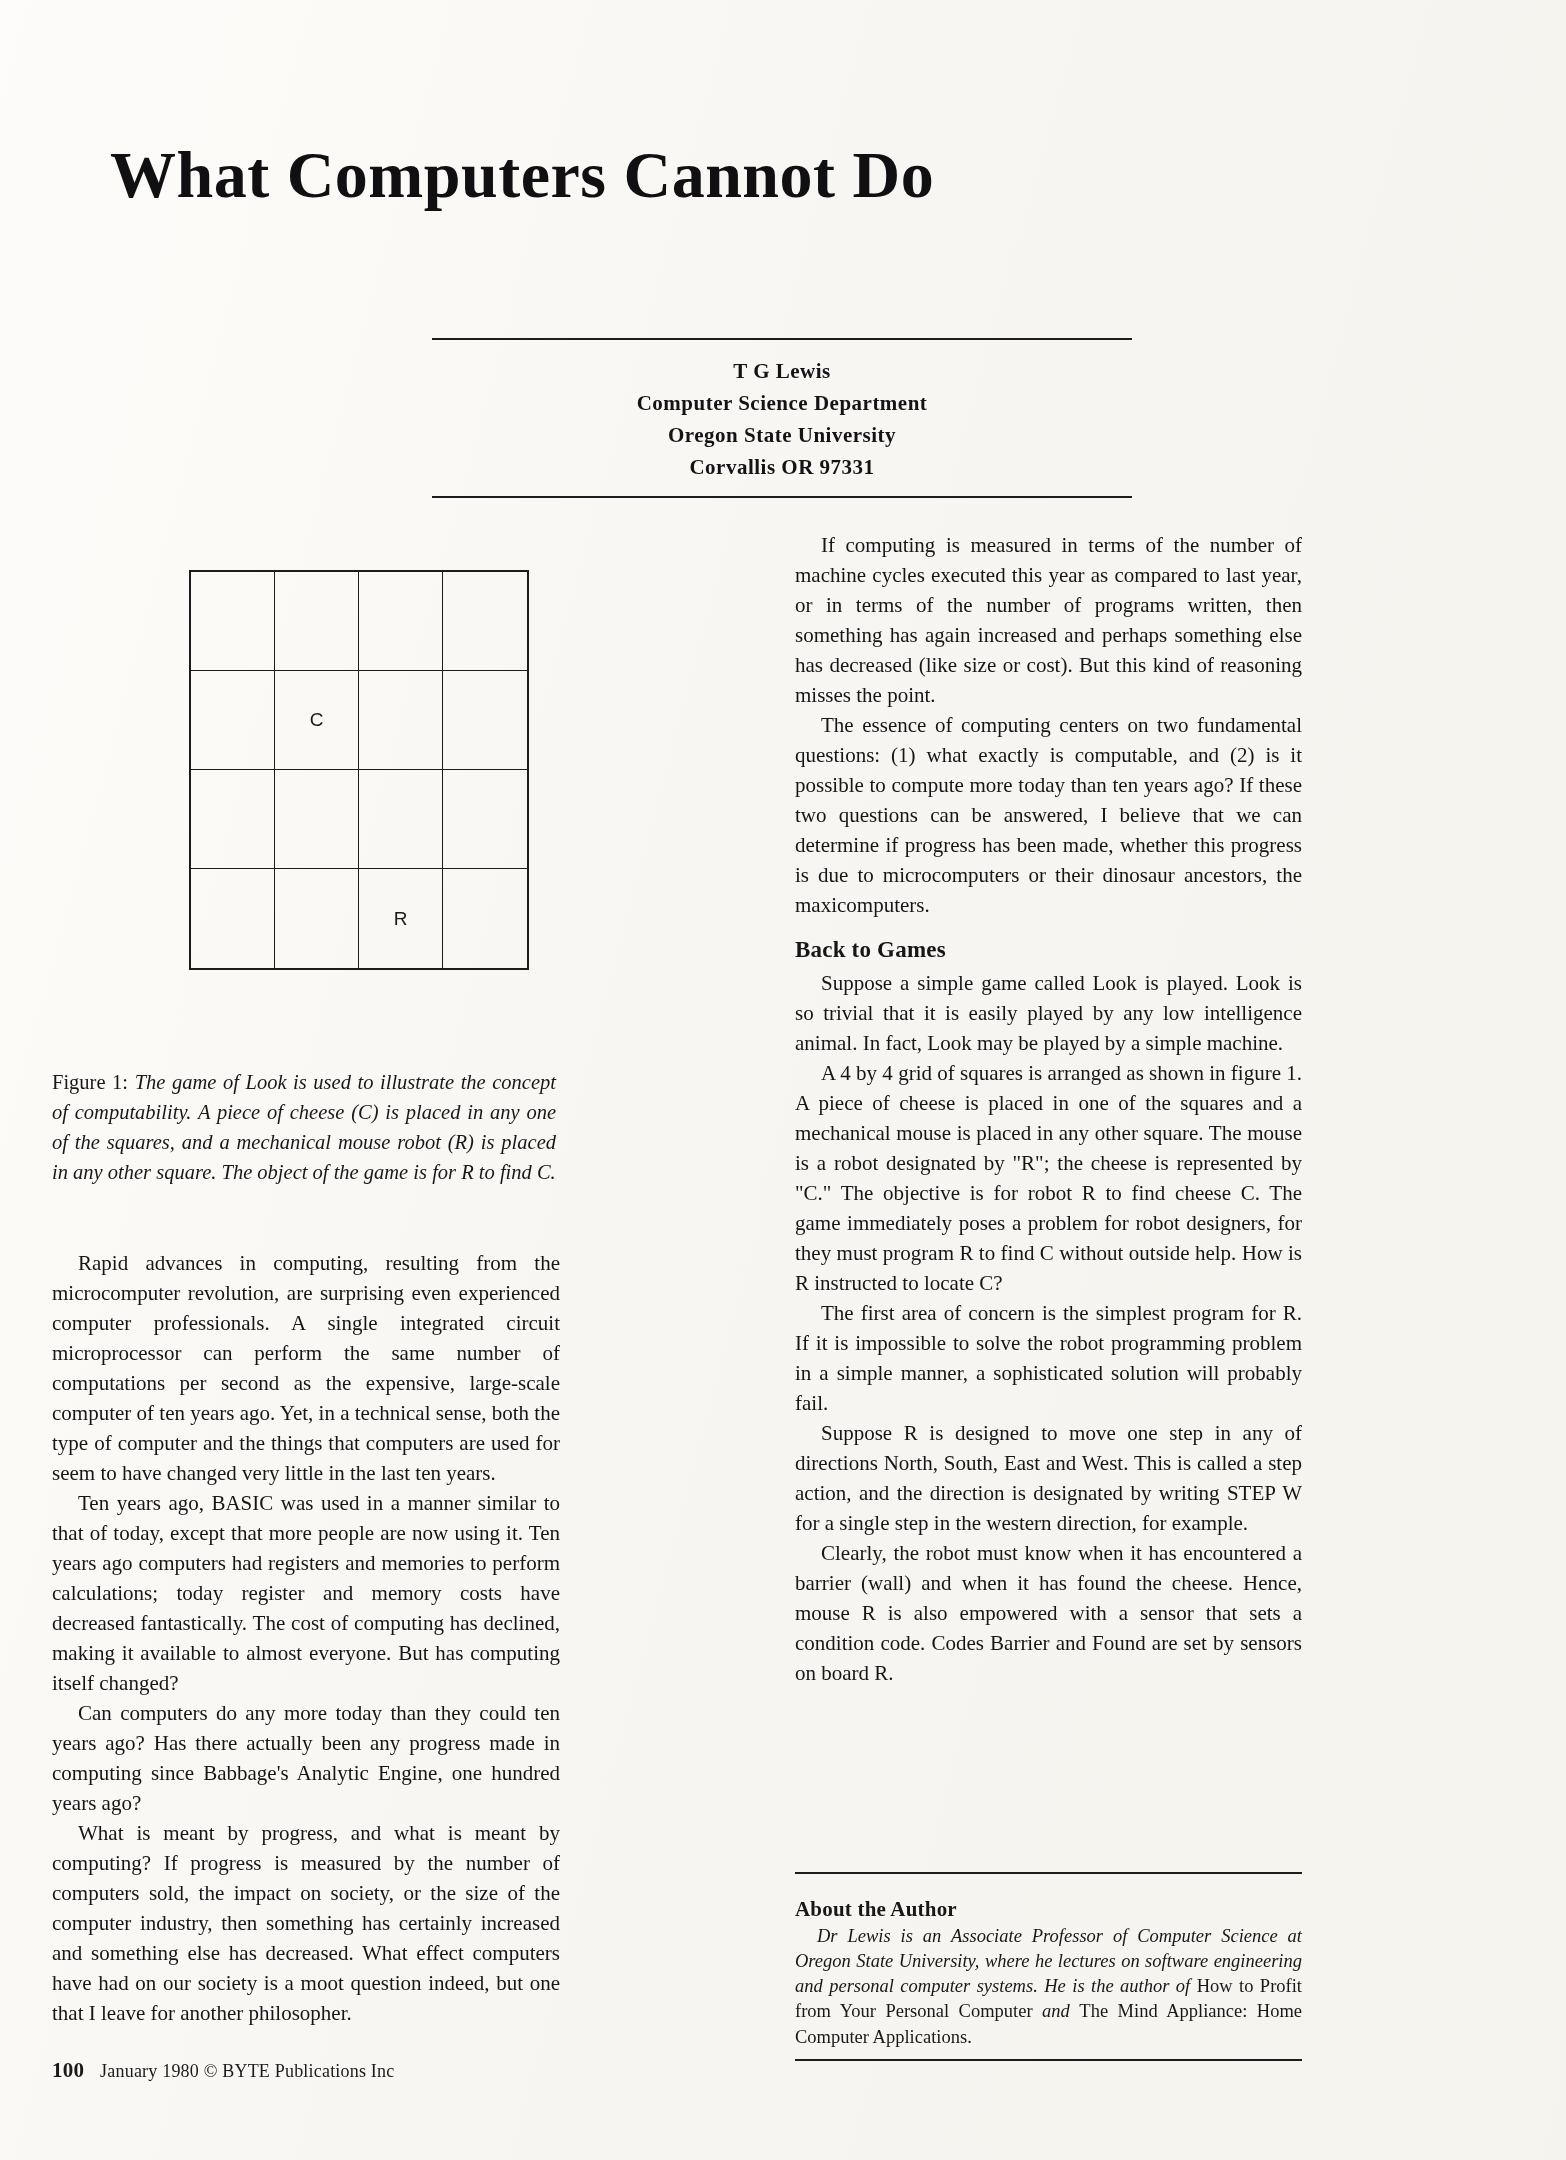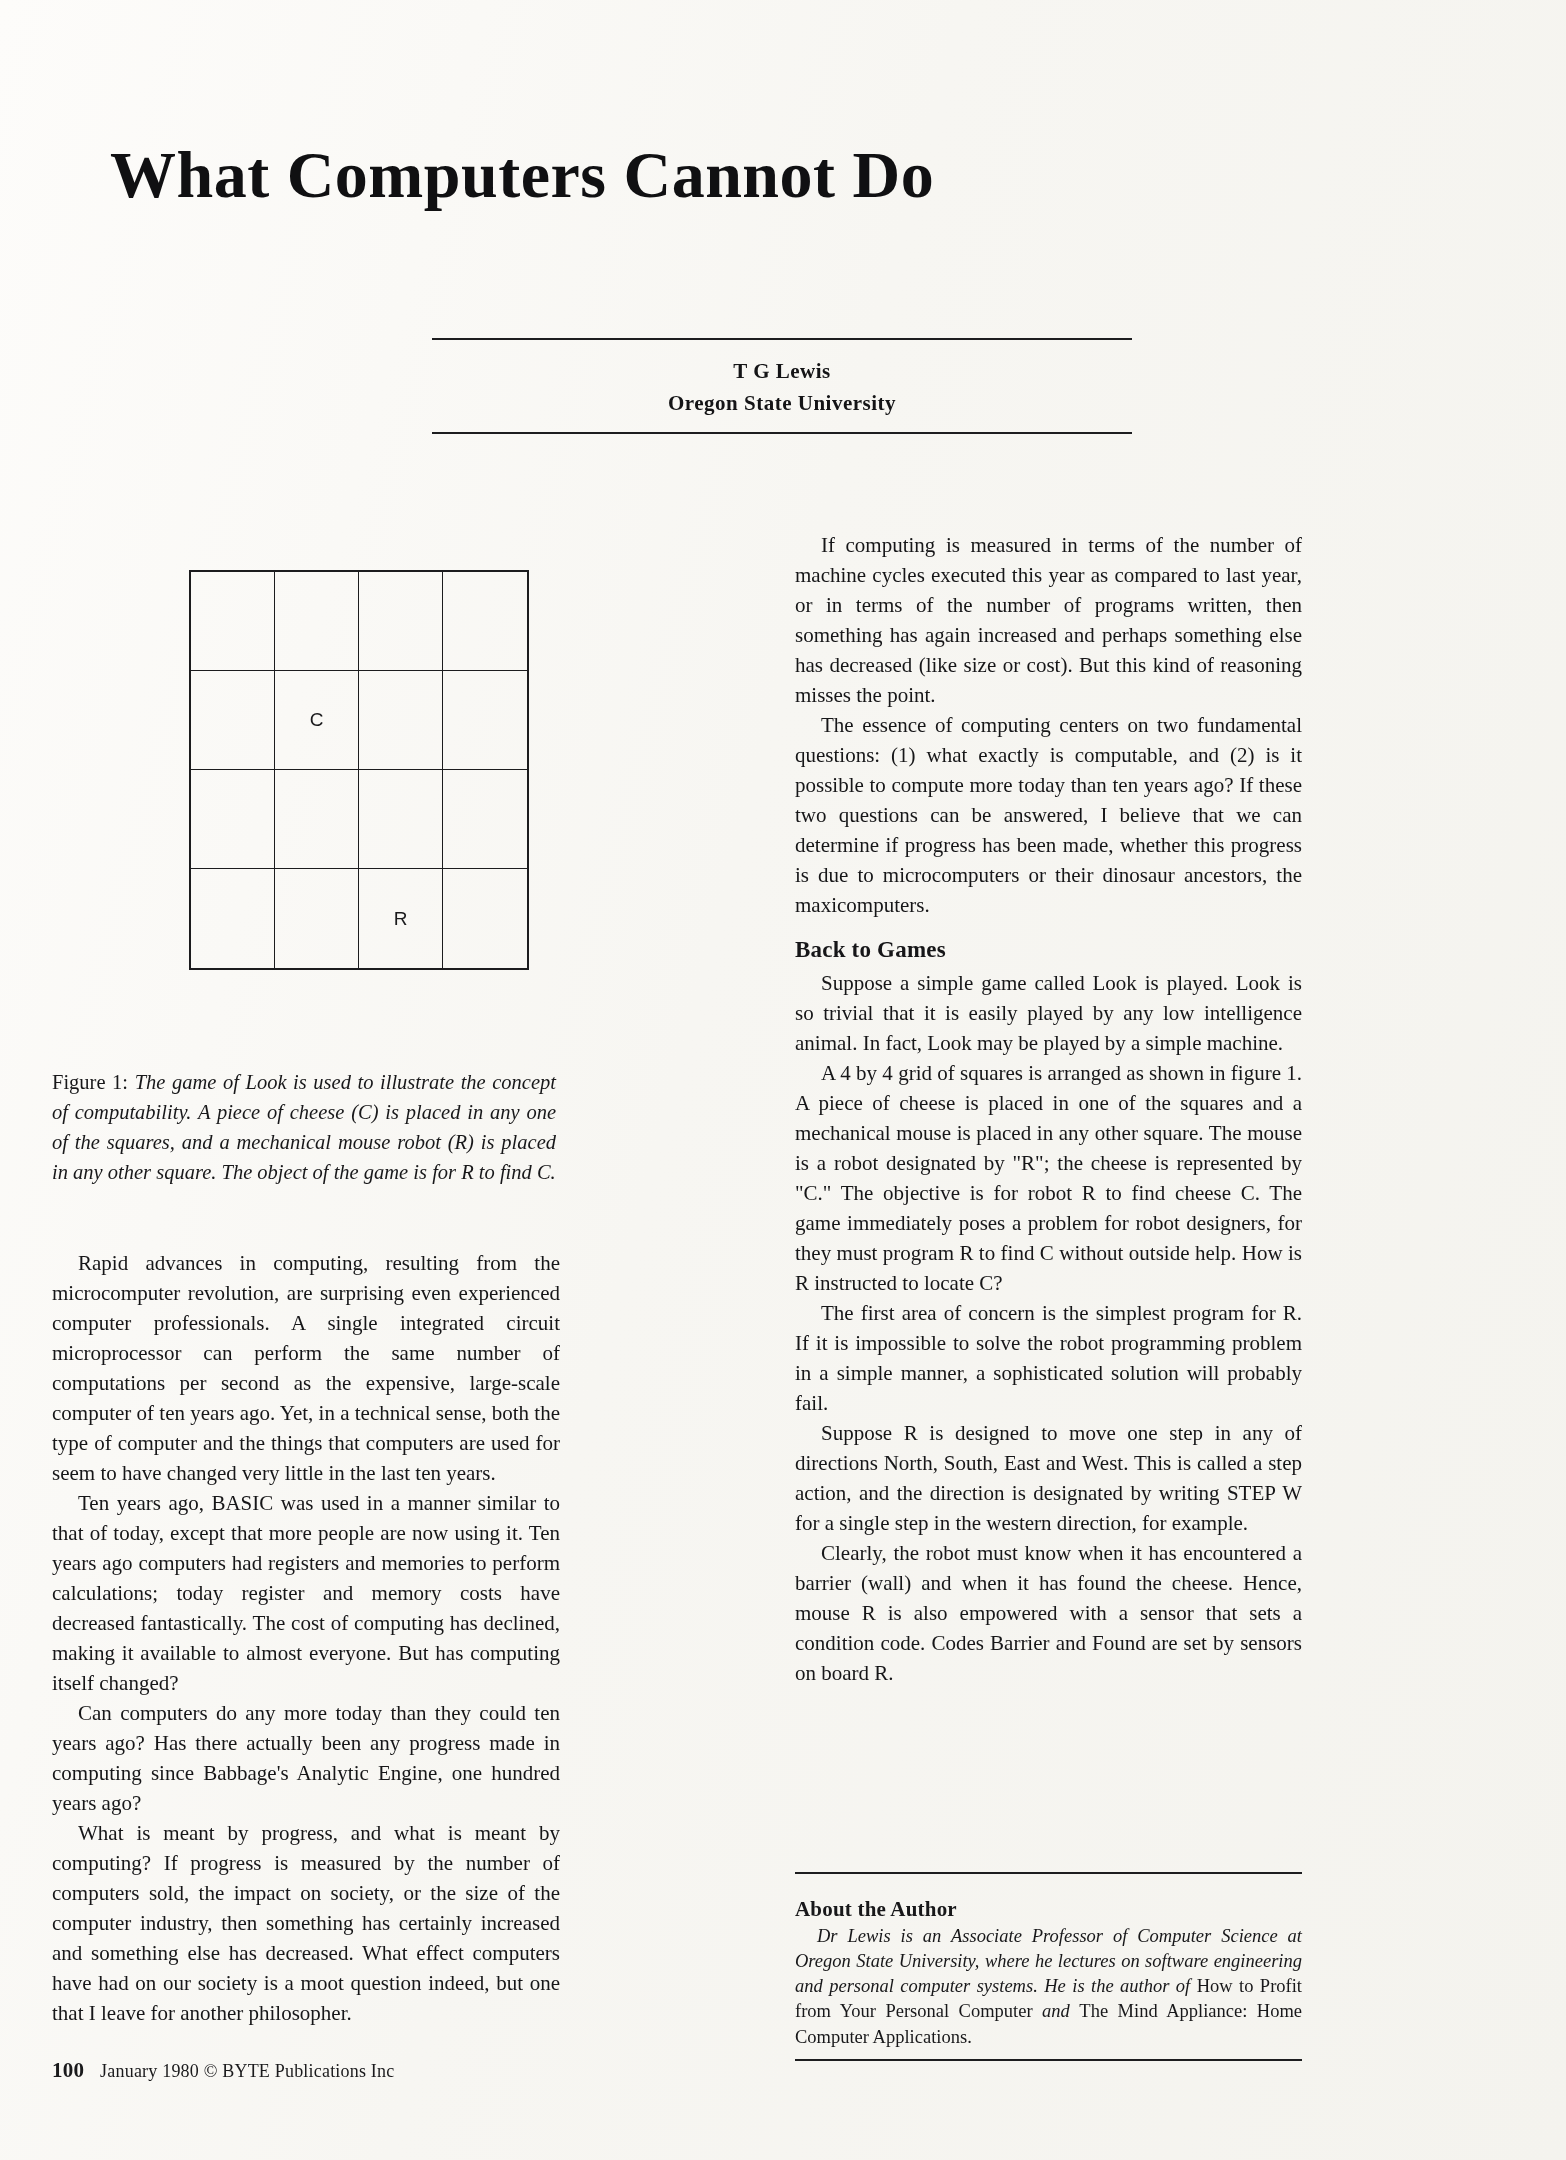--- a/index.html
+++ b/index.html
@@ -179,21 +179,23 @@
 <body>
 
 <div class="page">
 
   <h1 id="doc-title">What Computers Cannot Do</h1>
 
   <div id="byline-block">
     <div class="rule top"></div>
     <div class="byline-lines">
       <div>T G Lewis</div>
+      <div>Computer Science Department</div>
       <div>Oregon State University</div>
+      <div>Corvallis OR 97331</div>
     </div>
     <div class="rule bottom"></div>
   </div>
 
   <div id="figure-grid">
       <div class="cell"></div>
       <div class="cell"></div>
       <div class="cell"></div>
       <div class="cell"></div>
       <div class="cell"></div>

